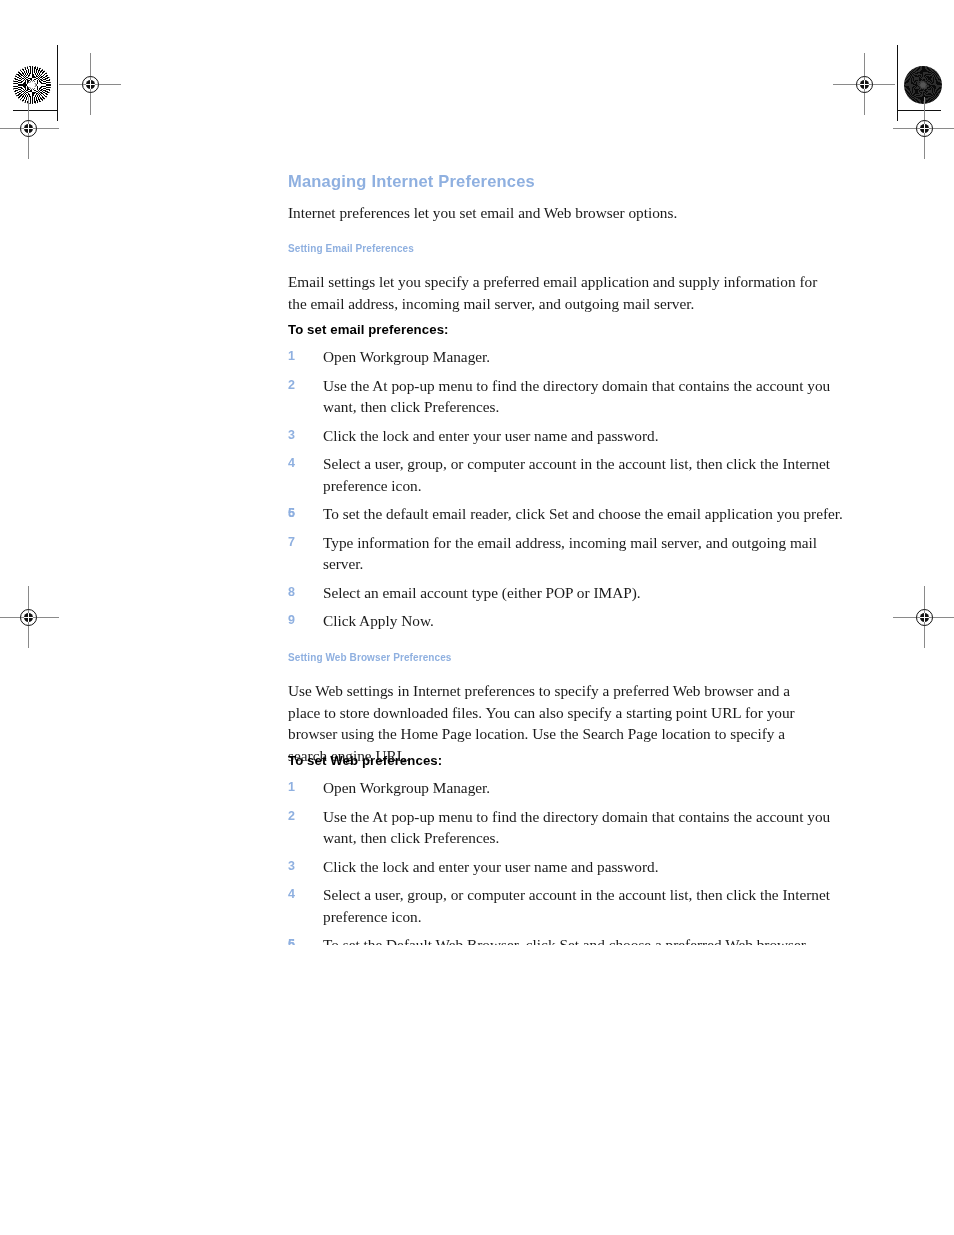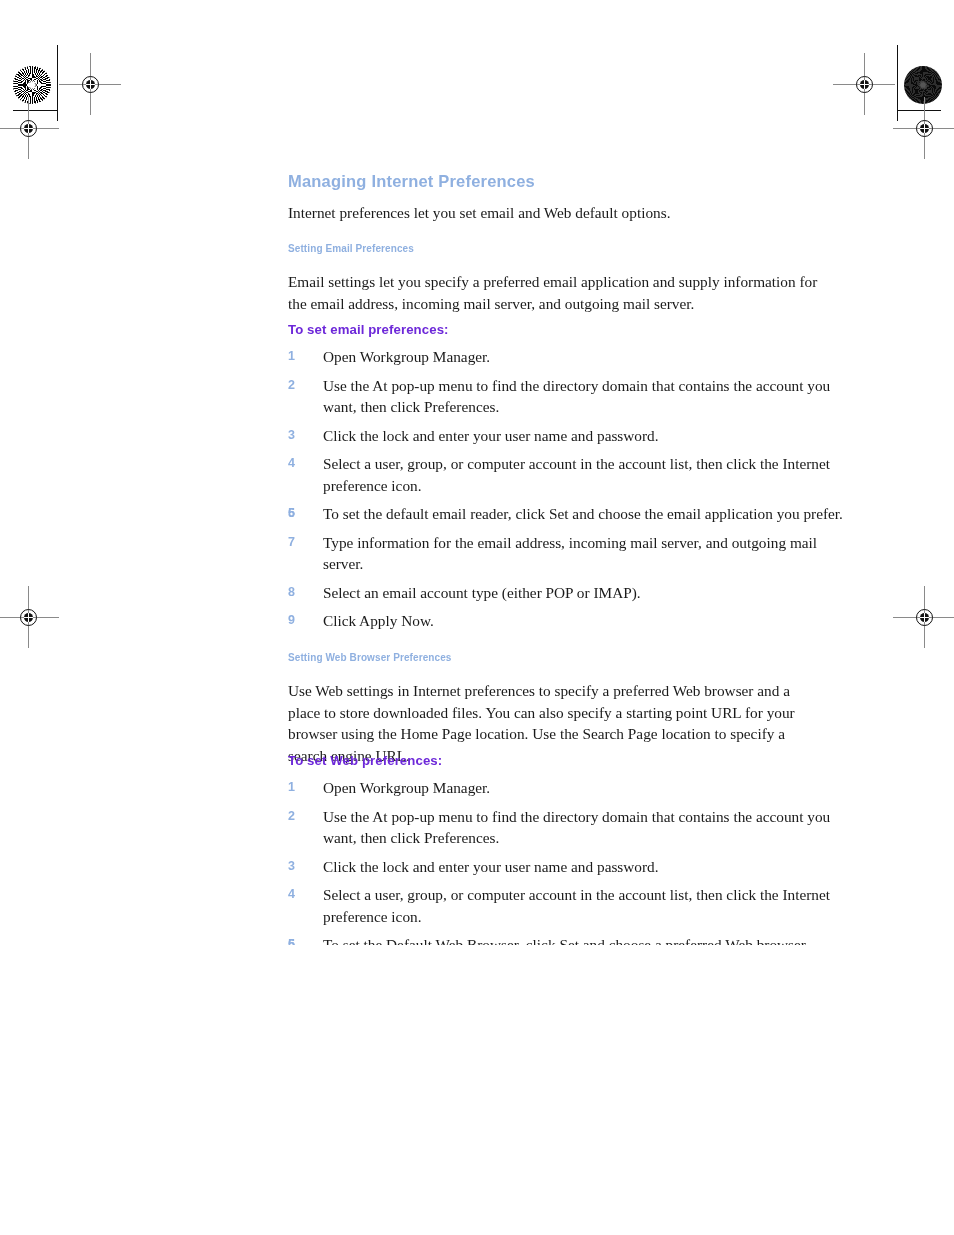--- a/index.html
+++ b/index.html
@@ -125,21 +125,21 @@
     font-family: "Liberation Serif", serif;
     font-size: 15.3px;
     line-height: 21.5px;
     color: #1a1a1a;
     width: 536px;
   }
   .proc-title {
     font-family: "Liberation Sans", sans-serif;
     font-weight: bold;
     font-size: 13.2px;
-    color: #6d28d9;
+    color: #000000;
     letter-spacing: 0.1px;
   }
   ol.steps {
     list-style: none;
     margin: 0;
     padding: 0;
   }
   ol.steps li {
     position: relative;
     padding-left: 35px;
@@ -275,21 +275,21 @@
     <div class="hline"></div>
       <div class="vline"></div>
     <div class="ring"></div>
       <div class="dot"></div>
   </div>
 
   <div class="content">
 
     <div class="h1">Managing Internet Preferences</div>
 
-    <div class="block para" style="top:202px;">Internet preferences let you set email and Web default options.</div>
+    <div class="block para" style="top:202px;">Internet preferences let you set email and Web browser options.</div>
 
     <div class="block h2" style="top:243px;">Setting Email Preferences</div>
 
     <div class="block para" style="top:271px;">Email settings let you specify a preferred email application and supply information for the email address, incoming mail server, and outgoing mail server.</div>
 
     <div class="block proc-title" style="top:322px;">To set email preferences:</div>
 
     <div class="block" style="top:346px;">
       <ol class="steps">
         <li>

